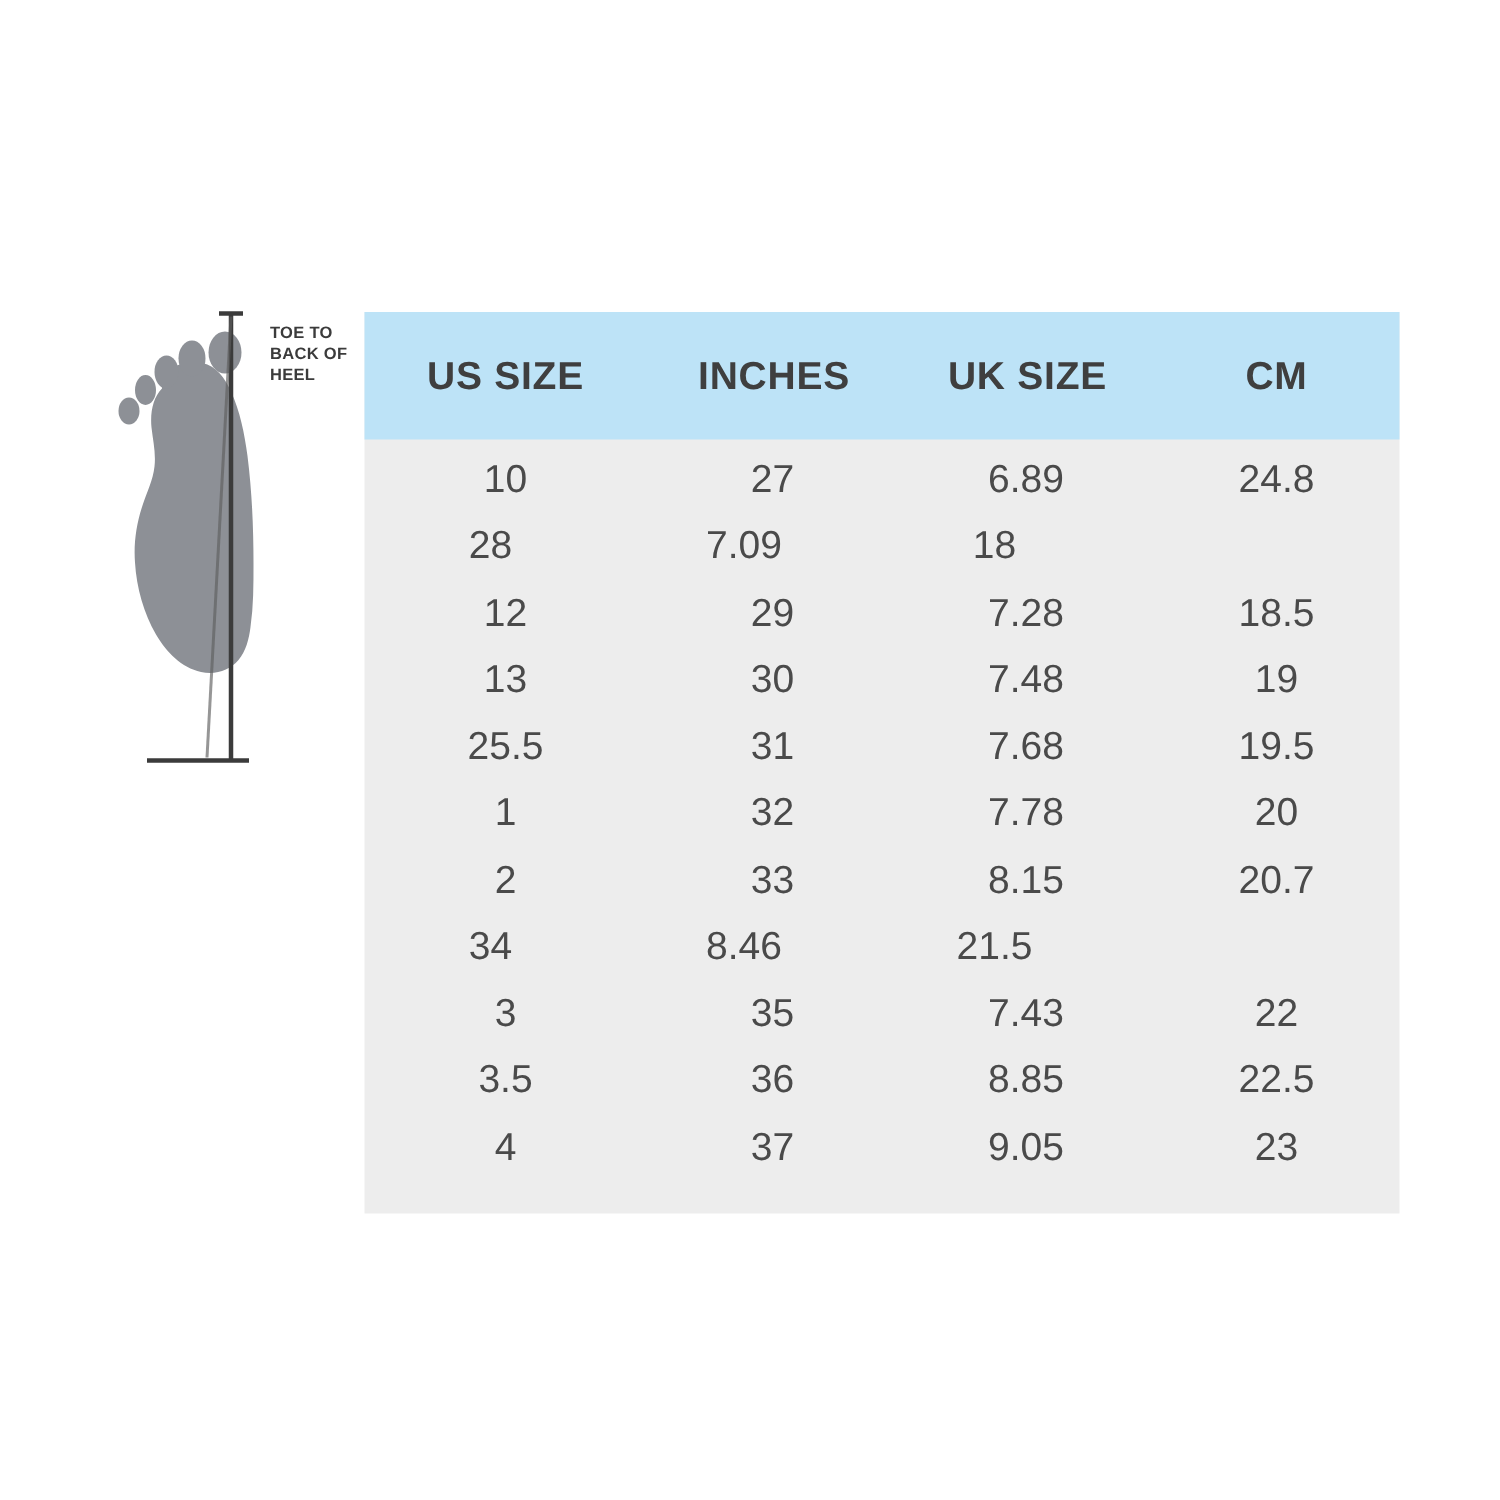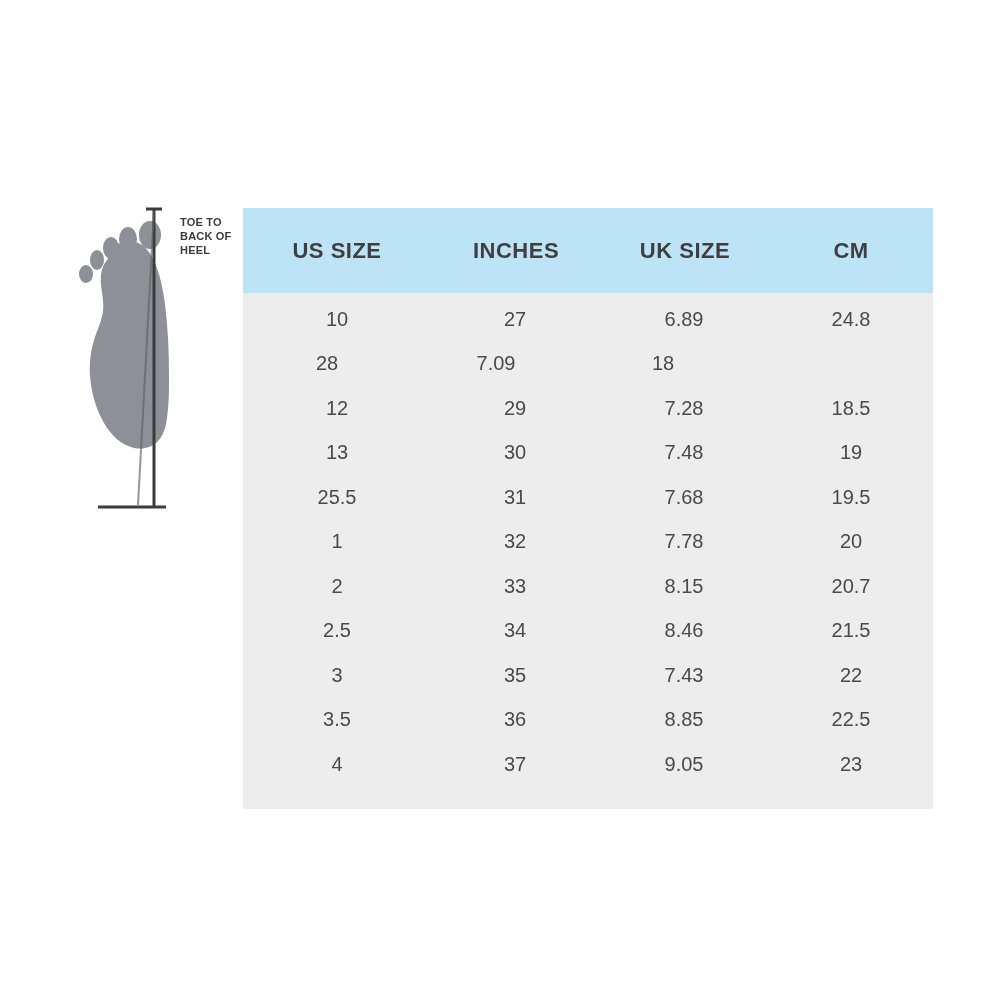--- a/index.html
+++ b/index.html
@@ -56,41 +56,41 @@
     width: 690px;
     background: #ededed;
   }
   .table-head {
     display: flex;
     background: #bde3f7;
     height: 85px;
     align-items: center;
   }
   .table-head .cell {
-    font-size: 22px;
+    font-size: 26px;
     font-weight: bold;
     color: #3f3f3f;
     text-align: center;
     letter-spacing: 0.5px;
   }
   .table-body {
     padding-top: 4px;
     padding-bottom: 22px;
   }
   .row {
     display: flex;
     height: 44.5px;
     align-items: center;
   }
   .cell {
     flex: 1 1 0;
     text-align: center;
   }
   .row .cell {
-    font-size: 20px;
+    font-size: 26px;
     color: #4a4a4a;
   }
   
   .c1 { flex: 0 0 188px; }
   .c2 { flex: 0 0 168px; }
   .c3 { flex: 0 0 170px; }
   .c4 { flex: 0 0 164px; }
 </style>
 </head>
 <body>
@@ -183,21 +183,20 @@
       </div>
 
       <div class="row">
         <div class="cell c1">2</div>
         <div class="cell c2">33</div>
         <div class="cell c3">8.15</div>
         <div class="cell c4">20.7</div>
       </div>
 
       <div class="row">
-        <div class="cell c1">2.5</div>
         <div class="cell c2">34</div>
         <div class="cell c3">8.46</div>
         <div class="cell c4">21.5</div>
       </div>
 
       <div class="row">
         <div class="cell c1">3</div>
         <div class="cell c2">35</div>
         <div class="cell c3">7.43</div>
         <div class="cell c4">22</div>

